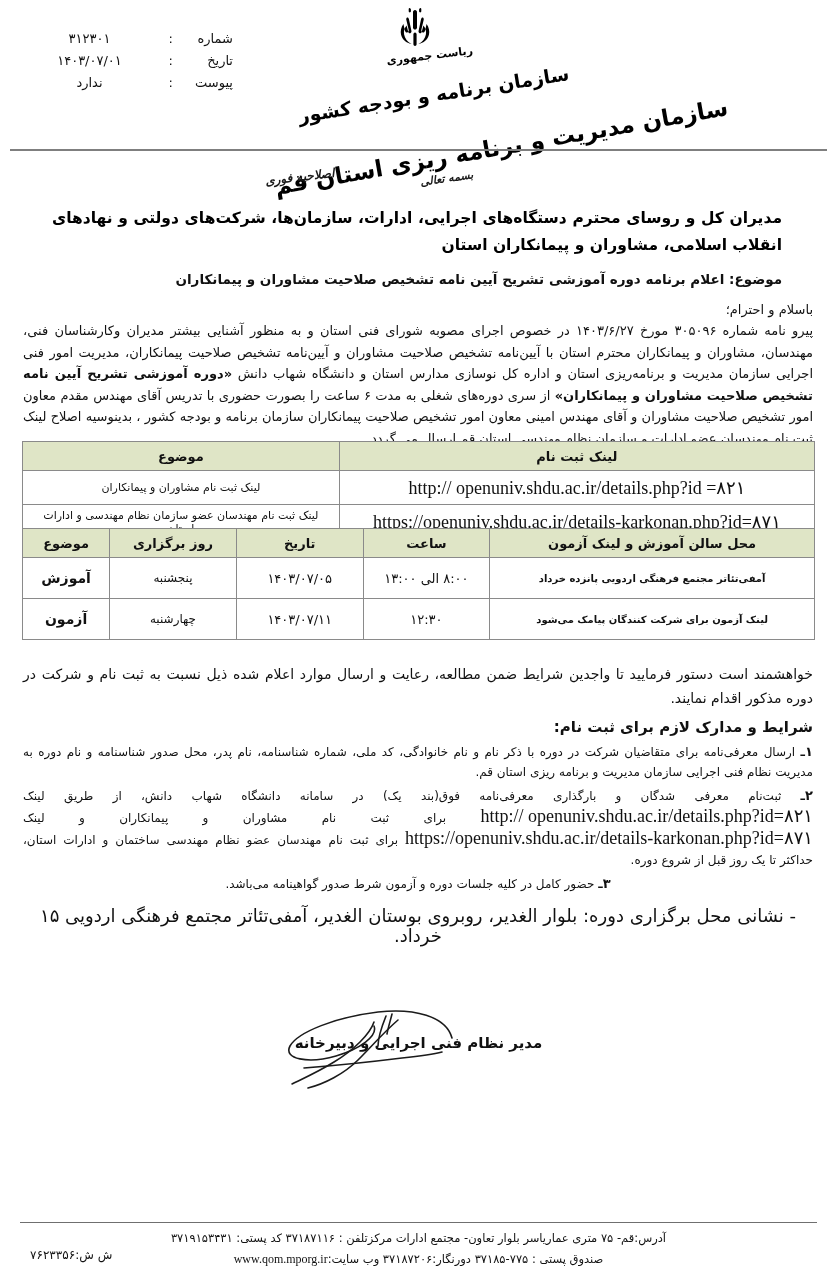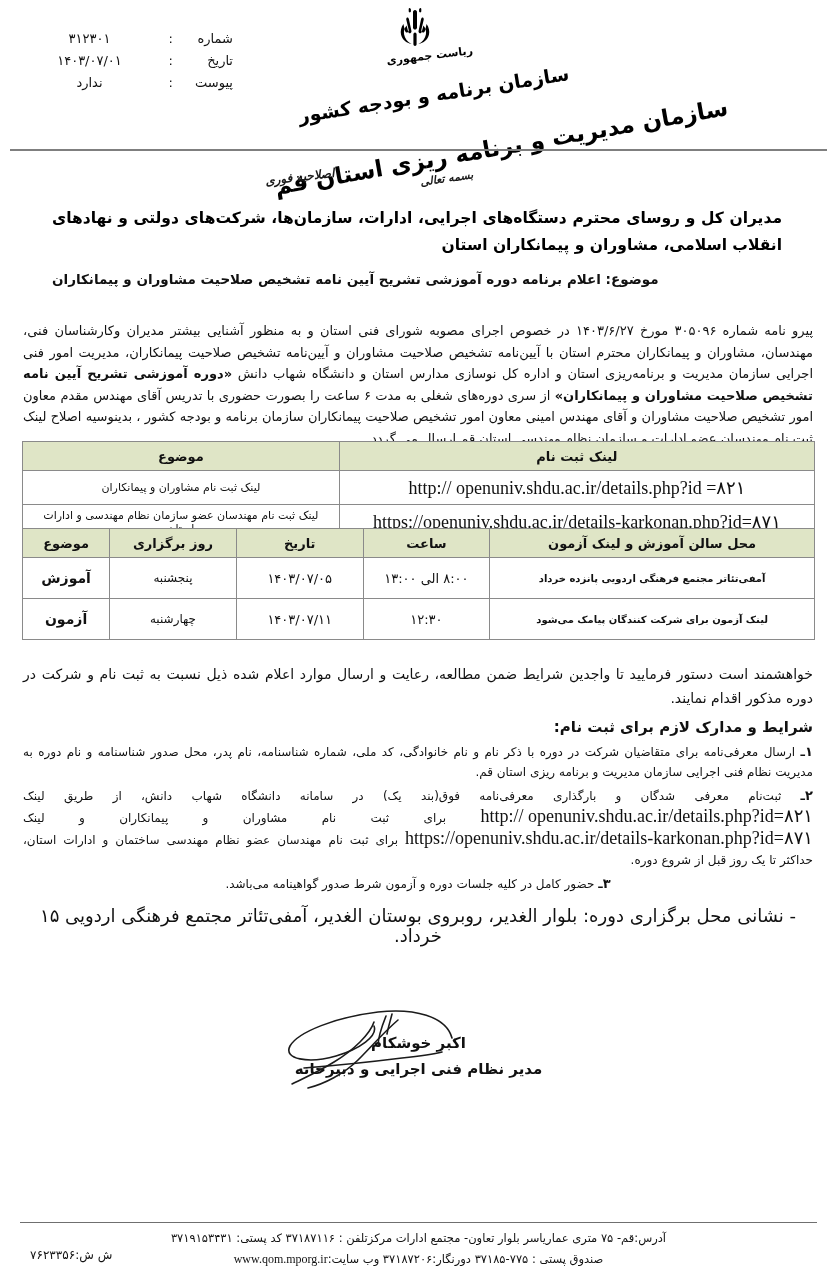--- a/index.html
+++ b/index.html
@@ -144,21 +144,21 @@
     color: #000;
   }
   .subject {
     position: absolute;
     top: 268px;
     right: 55px;
     width: 730px;
     font-size: 13.5px;
     font-weight: 700;
     line-height: 22px;
-    text-align: left;
+    text-align: right;
   }
 
   
   .greeting {
     position: absolute;
     top: 300px;
     right: 24px;
     width: 790px;
     font-size: 13px;
     line-height: 20px;
@@ -410,20 +410,21 @@
   <div class="hand hand-besmeh">بسمه تعالی</div>
   <div class="hand hand-eslahieh">اصلاحیه فوری</div>
 
   <div class="addressee">مدیران کل و روسای محترم دستگاه‌های اجرایی، ادارات، سازمان‌ها، شرکت‌های دولتی و نهادهای انقلاب اسلامی، مشاوران و پیمانکاران استان</div>
 
   <div class="subject">
     <span>موضوع:</span>
     <span>اعلام برنامه دوره آموزشی تشریح آیین نامه تشخیص صلاحیت مشاوران و پیمانکاران</span>
   </div>
 
+  <div class="greeting">باسلام و احترام؛</div>
 
   <div class="body-par">
     <span>پیرو نامه شماره ۳۰۵۰۹۶ مورخ ۱۴۰۳/۶/۲۷ در خصوص اجرای مصوبه شورای فنی استان و به منظور آشنایی بیشتر مدیران وکارشناسان فنی، مهندسان، مشاوران و پیمانکاران محترم استان با آیین‌نامه تشخیص صلاحیت مشاوران و آیین‌نامه تشخیص صلاحیت پیمانکاران، مدیریت امور فنی اجرایی سازمان مدیریت و برنامه‌ریزی استان و اداره کل نوسازی مدارس استان و دانشگاه شهاب دانش </span><b>«دوره آموزشی تشریح آیین نامه تشخیص صلاحیت مشاوران و پیمانکاران»</b><span> از سری دوره‌های شغلی به مدت ۶ ساعت را بصورت حضوری با تدریس آقای مهندس مقدم معاون امور تشخیص صلاحیت مشاوران و آقای مهندس امینی معاون امور تشخیص صلاحیت پیمانکاران سازمان برنامه و بودجه کشور ، بدینوسیه اصلاح لینک ثبت نام مهندسان عضو ادارات و سازمان نظام مهندسی استان قم ارسال می گردد .</span>
   </div>
 
   <table class="doc-table" id="table-links">
     <thead>
       <tr>
         <th style="width:60%">لینک ثبت نام</th>
         <th style="width:40%">موضوع</th>
@@ -505,21 +506,20 @@
           <g fill="none" stroke="#1b1b1b" stroke-width="1.6" stroke-linecap="round">
             <path d="M178 40 C172 18 140 10 104 14 C62 19 24 34 16 48 C9 61 34 66 62 58 C86 51 104 38 100 28"></path>
             <path d="M100 24 C96 36 80 52 60 64 C44 74 26 82 18 86"></path>
             <path d="M124 22 C110 34 96 50 84 62 C70 76 50 86 34 90"></path>
             <path d="M30 70 C56 68 96 64 128 60 C146 58 160 56 168 54"></path>
             <path d="M112 18 C108 28 104 40 104 48"></path>
             <path d="M118 16 C116 24 114 30 113 36"></path>
           </g>
         </svg>
       </div>
-      <div class="sig-name">اکبر خوشکام</div>
       <div class="sig-role">مدیر نظام فنی اجرایی و دبیرخانه</div>
     </div>
   </div>
 
   <div class="rule-bottom"></div>
 
   <div class="footer">
     <div class="footer-line">آدرس:قم- ۷۵ متری عماریاسر  بلوار تعاون- مجتمع ادارات   مرکزتلفن : ۳۷۱۸۷۱۱۶  کد پستی: ۳۷۱۹۱۵۳۴۳۱</div>
     <div class="footer-line">
       <span>صندوق پستی : ۷۷۵-۳۷۱۸۵     دورنگار:۳۷۱۸۷۲۰۶     وب سایت:</span><span class="ltr">www.qom.mporg.ir</span>

